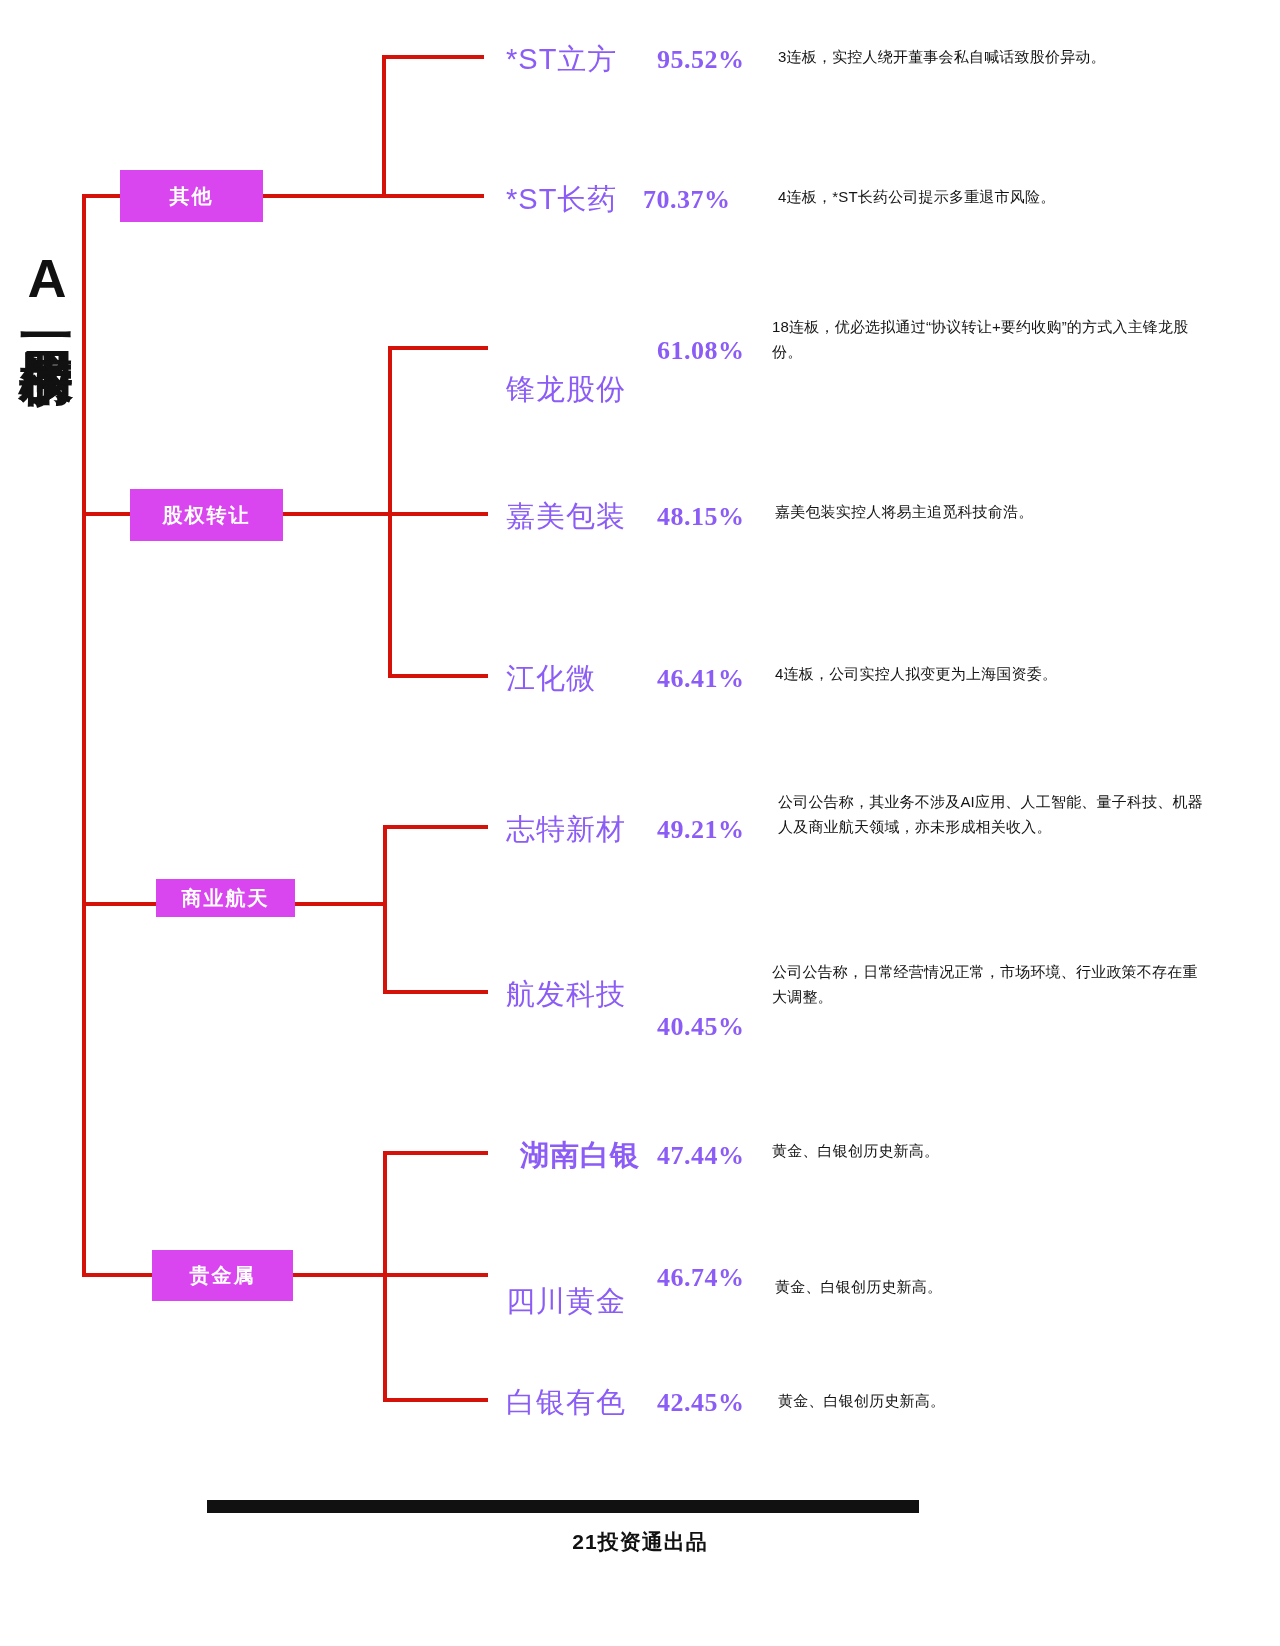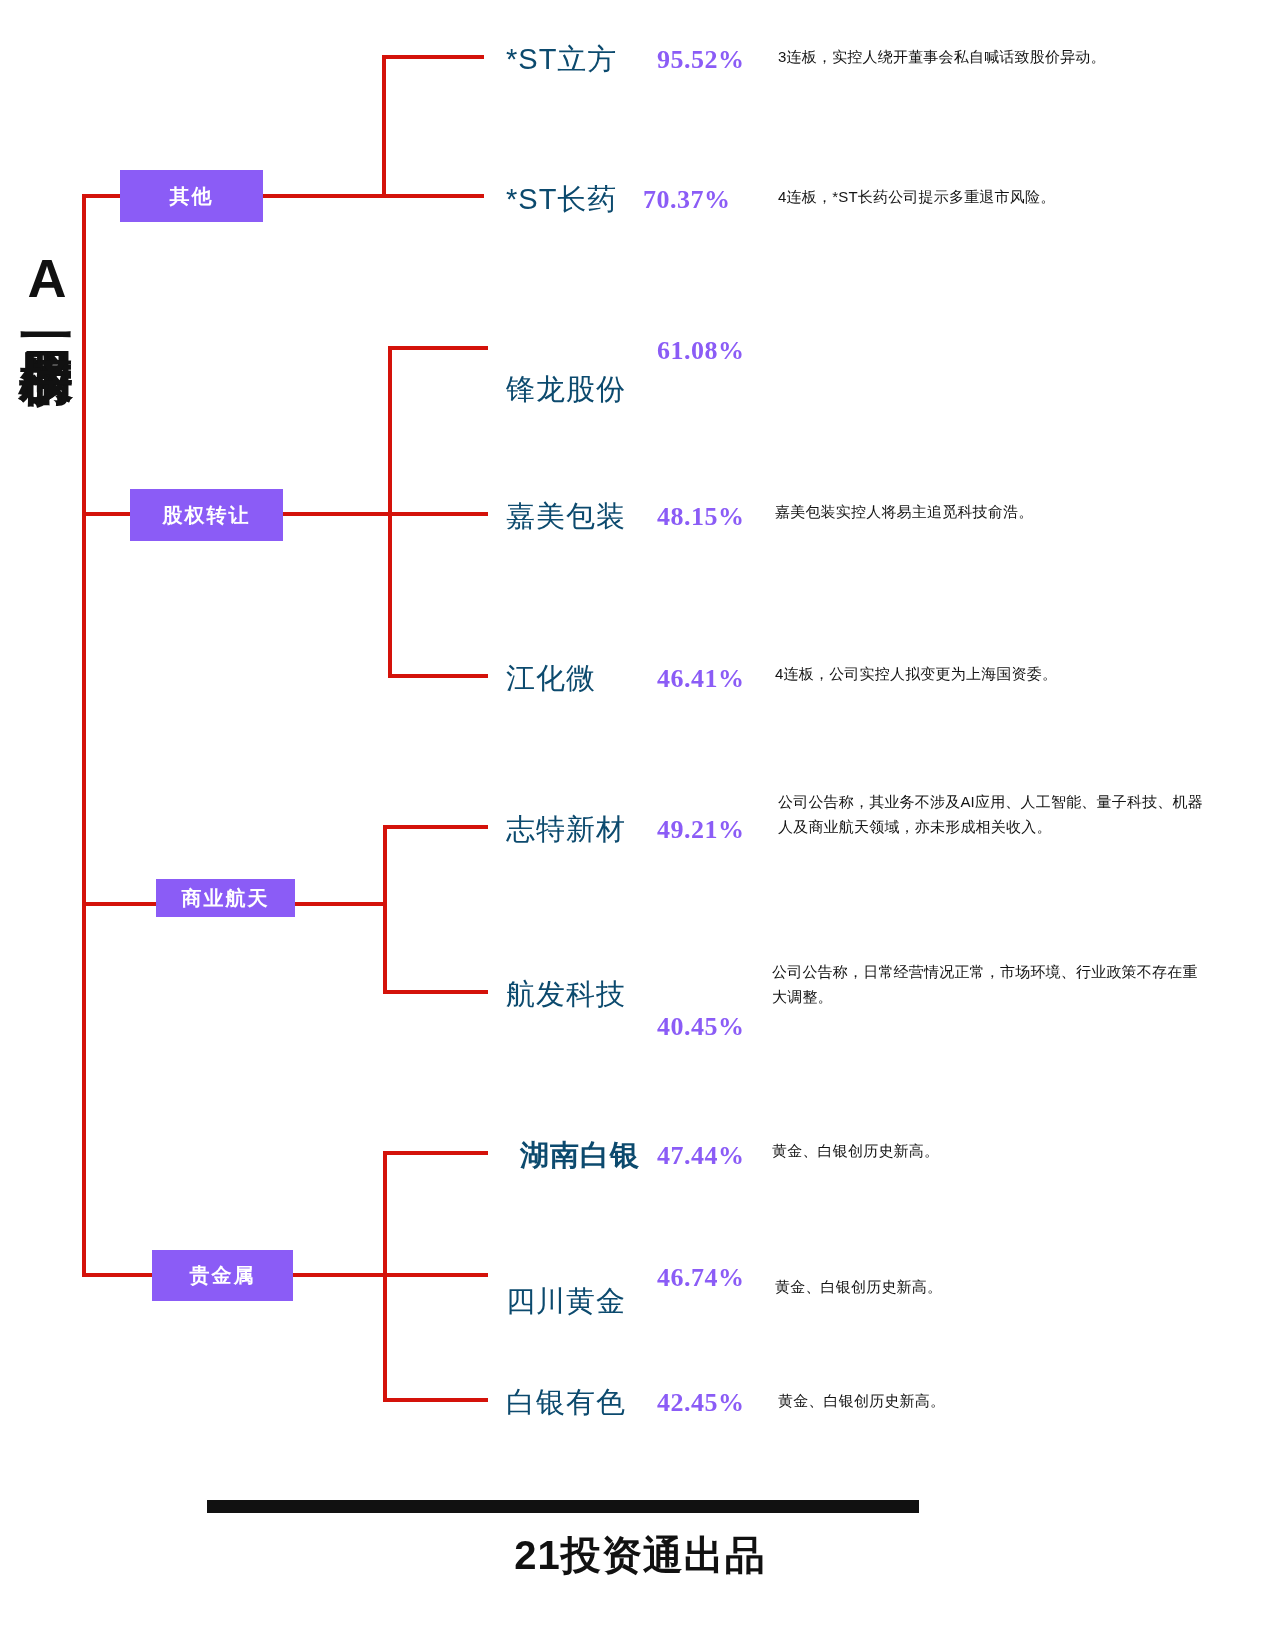--- a/index.html
+++ b/index.html
@@ -32,35 +32,35 @@
     color: #111111;
     text-align: center;
     letter-spacing: 0px;
     writing-mode: vertical-rl;
     text-orientation: upright;
     white-space: nowrap;
   }
   
   .cat-box {
     position: absolute;
-    background: #8b5cf6;
+    background: #d946ef;
     color: #ffffff;
     font-size: 20px;
     font-weight: bold;
     display: flex;
     align-items: center;
     justify-content: center;
     letter-spacing: 2px;
     box-sizing: border-box;
   }
   
   .leaf-name {
     position: absolute;
     font-size: 29px;
-    color: #0c4a6e;
+    color: #8b5cf6;
     font-weight: 500;
     white-space: nowrap;
     letter-spacing: 1px;
   }
   .leaf-pct {
     position: absolute;
     font-size: 26px;
     color: #8b5cf6;
     font-family: "Liberation Serif", "DejaVu Serif", serif;
     font-weight: bold;
@@ -83,21 +83,21 @@
     width: 712px;
     height: 13px;
     background: #111111;
   }
   .footer-text {
     position: absolute;
     left: 0;
     top: 1528px;
     width: 1280px;
     text-align: center;
-    font-size: 40px;
+    font-size: 21px;
     font-weight: bold;
     color: #111111;
     letter-spacing: 1px;
   }
   svg.lines { position: absolute; left: 0; top: 0; }
 </style>
 </head>
 <body>
 
 <div class="canvas">
@@ -146,20 +146,21 @@
   <div class="leaf-name" style="left:506px; top:40px;">*ST立方</div>
   <div class="leaf-pct" style="left:657px; top:45px;">95.52%</div>
   <div class="leaf-note" style="left:778px; top:45px; width:440px;">3连板，实控人绕开董事会私自喊话致股价异动。</div>
 
   <div class="leaf-name" style="left:506px; top:180px;">*ST长药</div>
   <div class="leaf-pct" style="left:643px; top:185px;">70.37%</div>
   <div class="leaf-note" style="left:778px; top:185px; width:440px;">4连板，*ST长药公司提示多重退市风险。</div>
 
   <div class="leaf-name" style="left:506px; top:331px;margin-top:39px;">锋龙股份</div>
   <div class="leaf-pct" style="left:657px; top:336px;">61.08%</div>
+  <div class="leaf-note" style="left:772px; top:315px; width:430px;">18连板，优必选拟通过“协议转让+要约收购”的方式入主锋龙股份。</div>
 
   <div class="leaf-name" style="left:506px; top:497px;">嘉美包装</div>
   <div class="leaf-pct" style="left:657px; top:502px;">48.15%</div>
   <div class="leaf-note" style="left:775px; top:500px; width:440px;">嘉美包装实控人将易主追觅科技俞浩。</div>
 
   <div class="leaf-name" style="left:506px; top:659px;">江化微</div>
   <div class="leaf-pct" style="left:657px; top:664px;">46.41%</div>
   <div class="leaf-note" style="left:775px; top:662px; width:440px;">4连板，公司实控人拟变更为上海国资委。</div>
 
   <div class="leaf-name" style="left:506px; top:810px;">志特新材</div>

